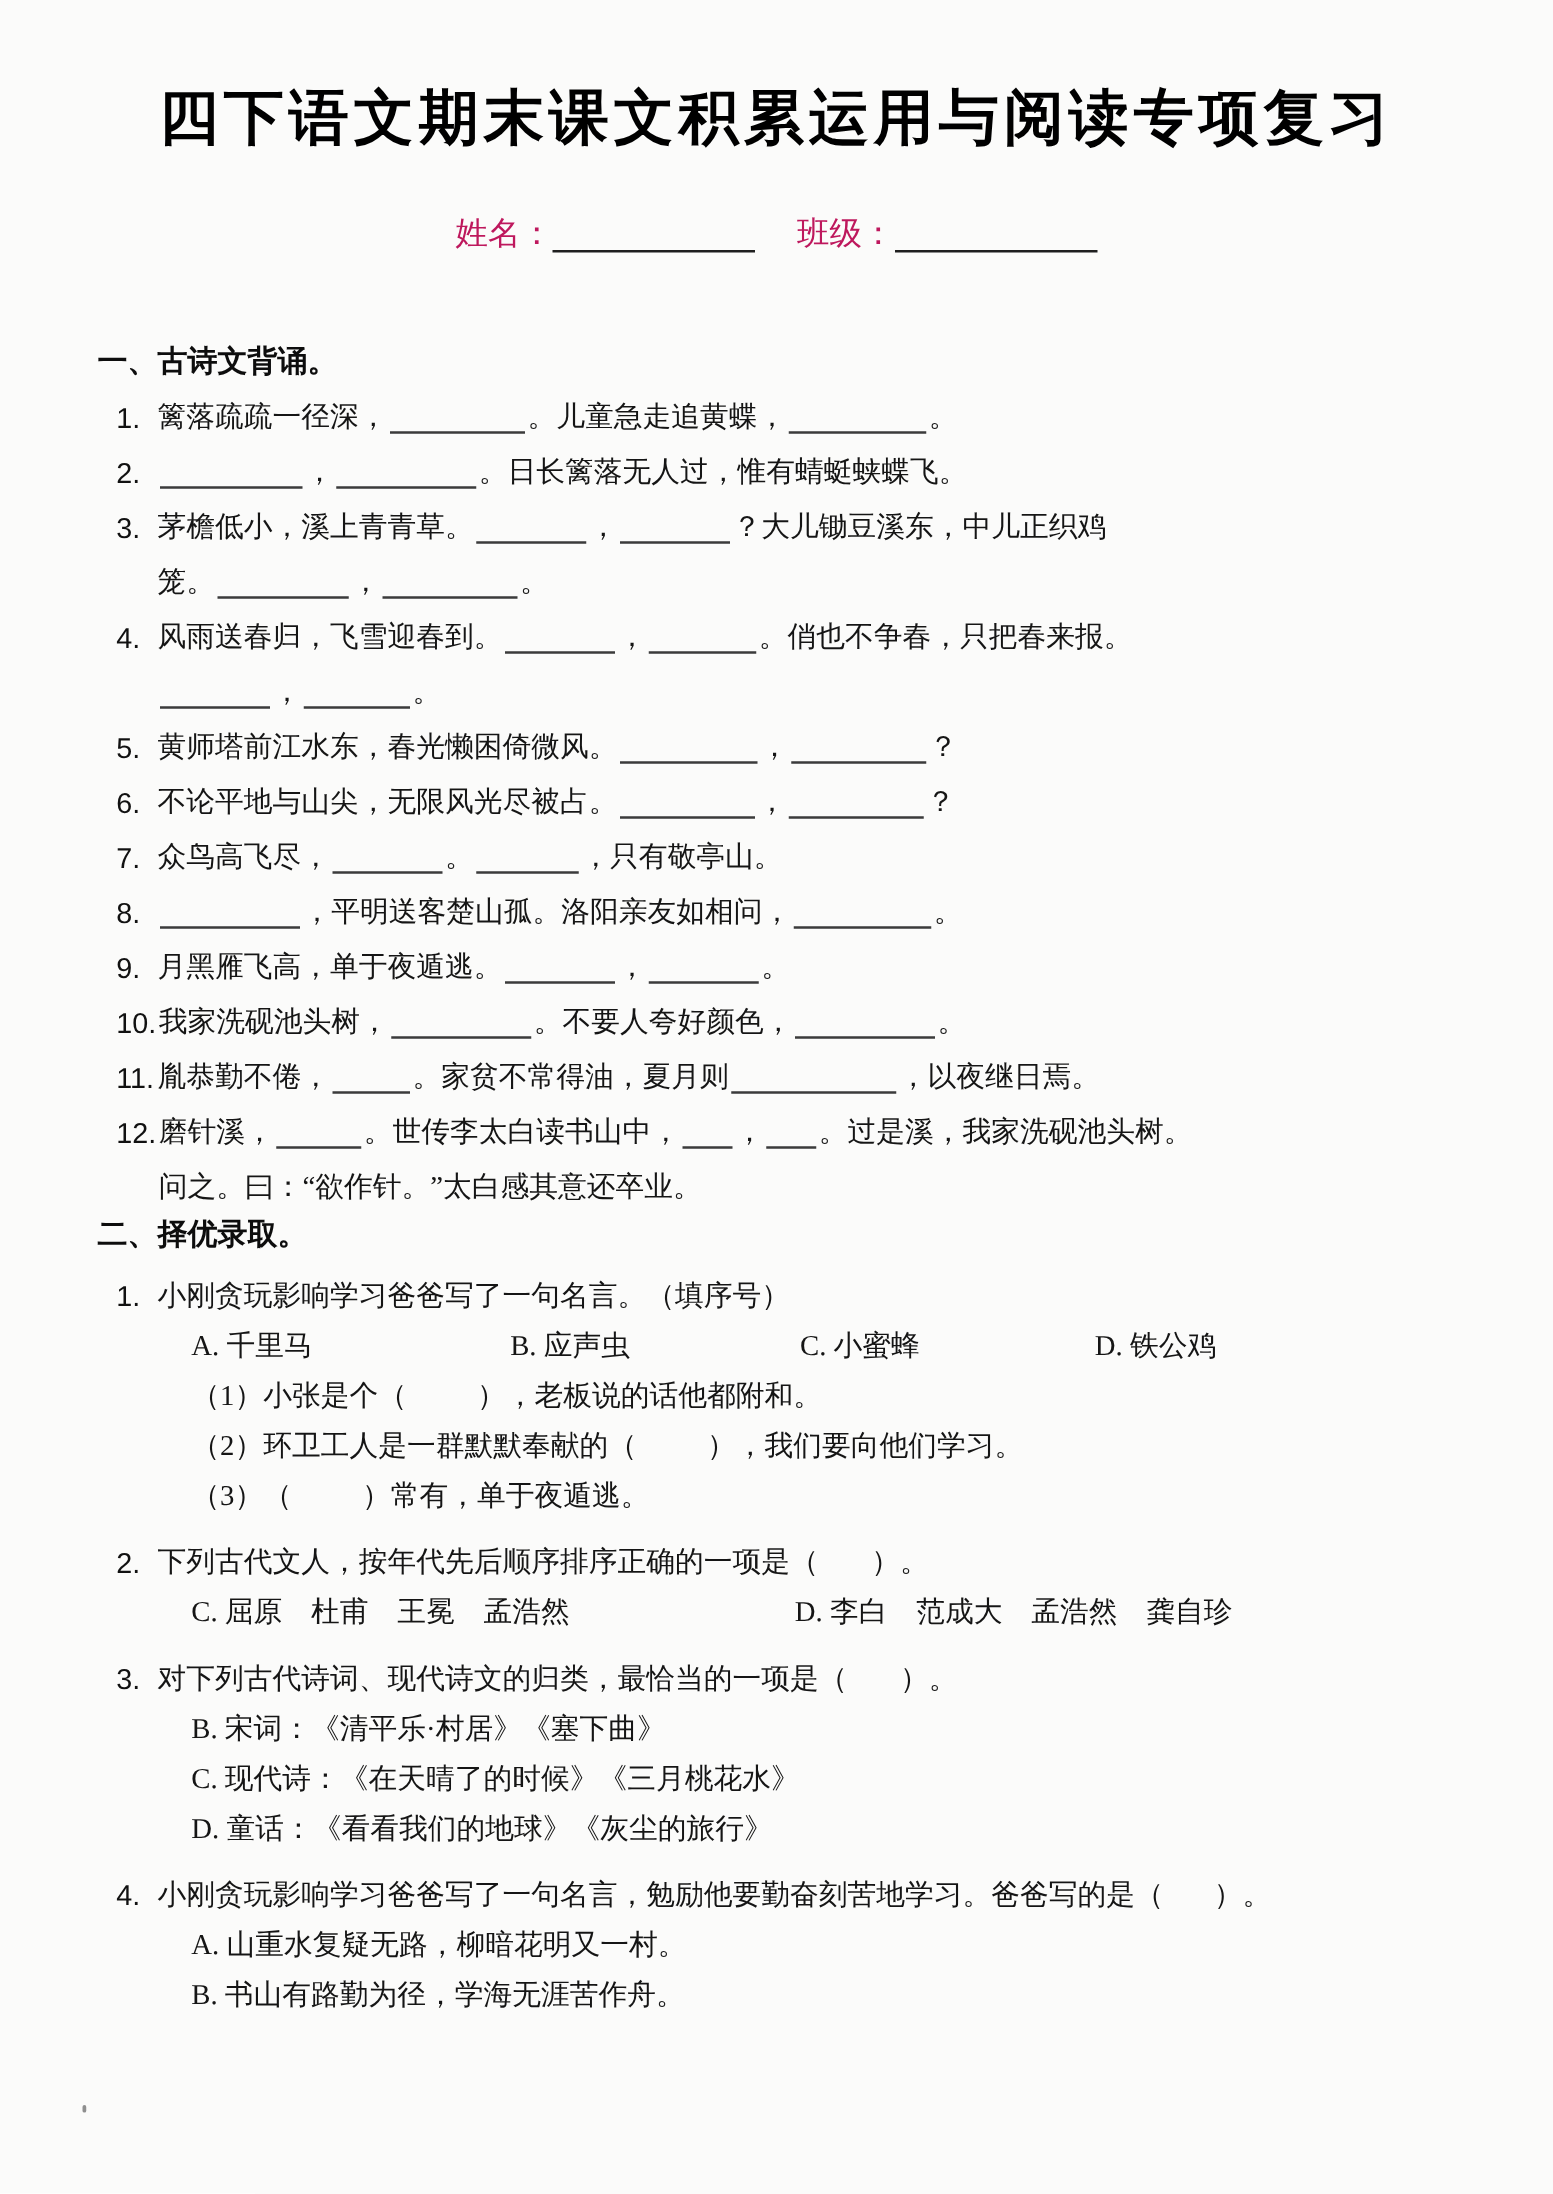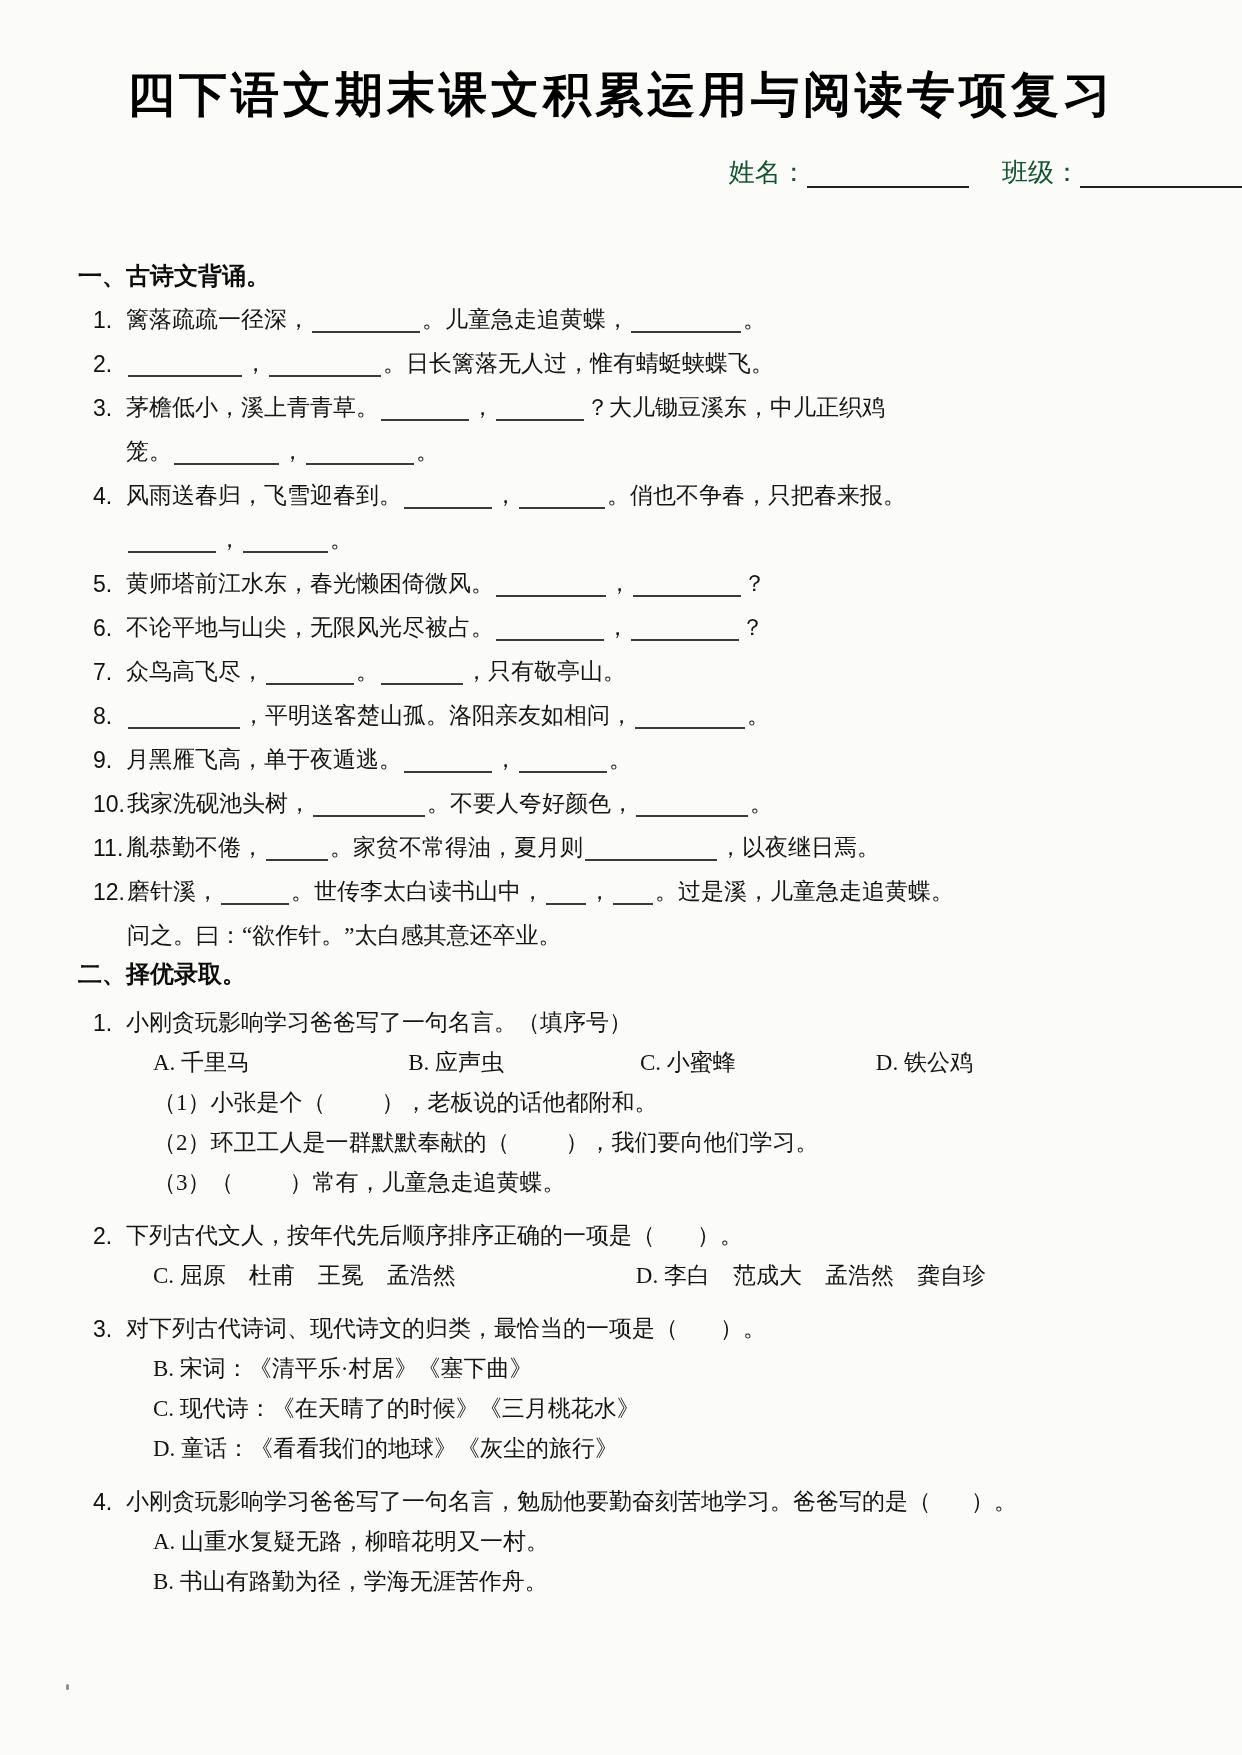--- a/index.html
+++ b/index.html
@@ -7,22 +7,22 @@
     width:1242px;height:1755px;background:#fbfbfa;color:#151515;
     position:relative;overflow:hidden;
     font-family:"Liberation Serif",serif;
   }
   .title{
     margin:0;padding-top:68px;text-align:center;
     font:900 48px/1.12 "Liberation Sans",sans-serif;
     letter-spacing:4px;color:#000;
   }
   .meta{
-    margin-top:34px;text-align:right;
-    font:26px/32px "Liberation Sans",sans-serif;color:#14532d;
+    margin-top:48px;text-align:center;
+    font:26px/32px "Liberation Sans",sans-serif;color:#be185d;
   }
   .meta .mb{
     display:inline-block;width:162px;height:26px;
     border-bottom:2px solid #1f1f1f;vertical-align:bottom;
   }
   .meta .ml{margin-left:26px;}
   .content{padding:72px 58px 0 78px;}
   .heading{
     margin:0;font:bold 24px/32px "Liberation Sans",sans-serif;color:#0d0d0d;
   }
@@ -129,38 +129,38 @@
           </div>
           <div class="item">
             <span class="num">11.</span>
             <div class="body">
               <div class="line"><span class="t">胤恭勤不倦，</span><span class="blank" style="width: 62px;"></span><span class="t">。家贫不常得油，夏月则</span><span class="blank" style="width: 132px;"></span><span class="t">，以夜继日焉。</span></div>
             </div>
           </div>
           <div class="item">
             <span class="num">12.</span>
             <div class="body">
-              <div class="line"><span class="t">磨针溪，</span><span class="blank" style="width: 68px;"></span><span class="t">。世传李太白读书山中，</span><span class="blank" style="width: 40px;"></span><span class="t">，</span><span class="blank" style="width: 40px;"></span><span class="t">。过是溪，儿童急走追黄蝶。</span></div>
+              <div class="line"><span class="t">磨针溪，</span><span class="blank" style="width: 68px;"></span><span class="t">。世传李太白读书山中，</span><span class="blank" style="width: 40px;"></span><span class="t">，</span><span class="blank" style="width: 40px;"></span><span class="t">。过是溪，我家洗砚池头树。</span></div>
               <div class="line"><span class="t">问之。曰：“欲作针。”太白感其意还卒业。</span></div>
             </div>
           </div>
         </div>
     </section>
 
     <section class="sec sec2">
       <h2 class="heading">二、择优录取。</h2>
       <div class="items">
           <div class="item">
             <span class="num">1.</span>
             <div class="body">
               <div class="line"><span class="t">小刚贪玩影响学习爸爸写了一句名言。（填序号）</span></div>
               <div class="line sub"><span class="t">A. 千里马</span><span class="gapseg" style="width: 158px;"></span><span class="t">B. 应声虫</span><span class="gapseg" style="width: 136px;"></span><span class="t">C. 小蜜蜂</span><span class="gapseg" style="width: 140px;"></span><span class="t">D. 铁公鸡</span></div>
               <div class="line sub"><span class="t">（1）小张是个（</span><span class="gapseg" style="width: 56px;"></span><span class="t">），老板说的话他都附和。</span></div>
               <div class="line sub"><span class="t">（2）环卫工人是一群默默奉献的（</span><span class="gapseg" style="width: 56px;"></span><span class="t">），我们要向他们学习。</span></div>
-              <div class="line sub"><span class="t">（3）（</span><span class="gapseg" style="width: 56px;"></span><span class="t">）常有，儿童急走追黄蝶。</span></div>
+              <div class="line sub"><span class="t">（3）（</span><span class="gapseg" style="width: 56px;"></span><span class="t">）常有，单于夜遁逃。</span></div>
             </div>
           </div>
           <div class="item">
             <span class="num">2.</span>
             <div class="body">
               <div class="line"><span class="t">下列古代文人，按年代先后顺序排序正确的一项是（</span><span class="gapseg" style="width: 42px;"></span><span class="t">）。</span></div>
               <div class="line sub"><span class="t">C. 屈原　杜甫　王冕　孟浩然</span><span class="gapseg" style="width: 180px;"></span><span class="t">D. 李白　范成大　孟浩然　龚自珍</span></div>
             </div>
           </div>
           <div class="item">

